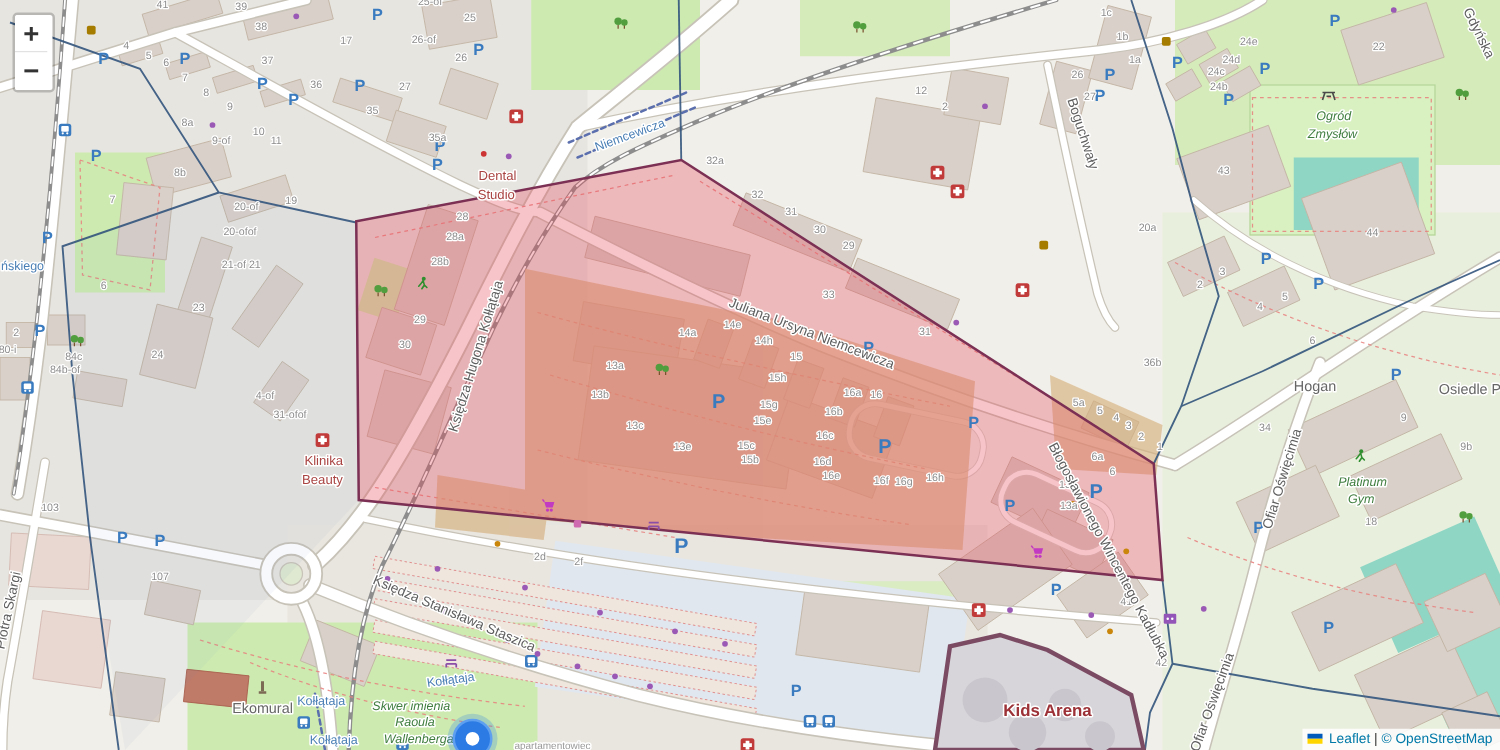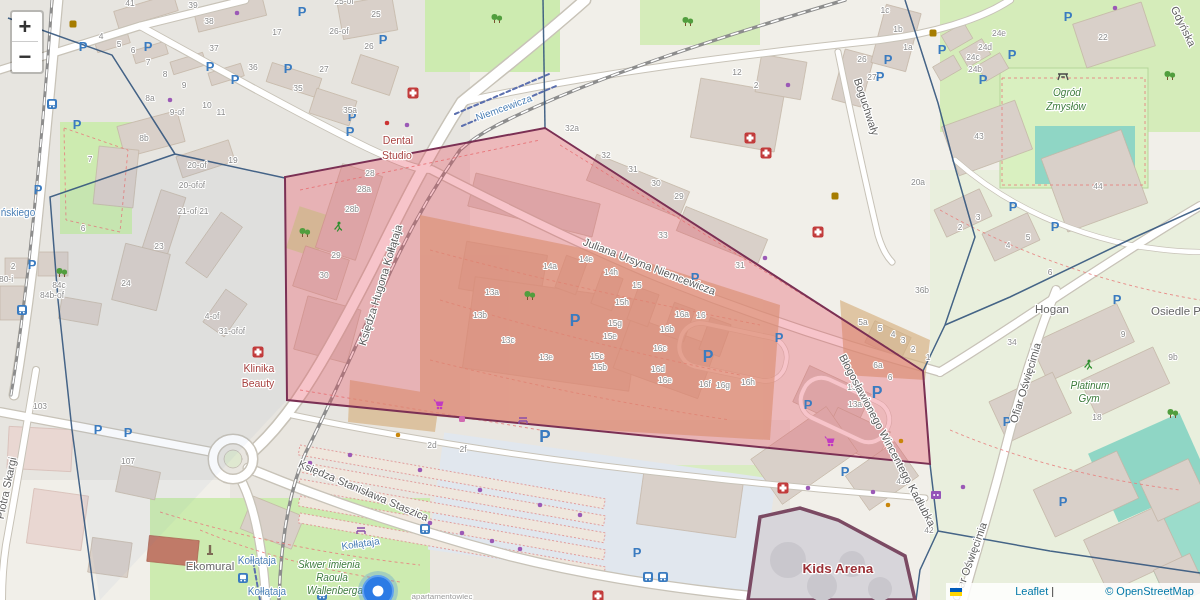--- a/index.html
+++ b/index.html
@@ -30,21 +30,21 @@
   .redpath{stroke:#e8807e;stroke-width:1;stroke-dasharray:3 3;fill:none;opacity:.85;}
   
   .zoomctl{position:absolute;top:10px;left:10px;width:30px;background:#fff;
     border:2px solid rgba(0,0,0,.2);border-radius:4px;z-index:10;background-clip:padding-box;}
   .zoomctl button{display:block;width:26px;height:30px;border:none;background:#fff;
     font:bold 22px/26px "Liberation Sans",sans-serif;color:#333;cursor:pointer;padding:0;}
   .zoomctl button:first-child{border-bottom:1px solid #ccc;border-radius:2px 2px 0 0;}
   .zoomctl button:last-child{border-radius:0 0 2px 2px;}
   .attrib{position:absolute;right:0;bottom:0;background:rgba(255,255,255,.85);
     font-size:11px;line-height:1.4;padding:1px 6px 1px 4px;color:#333;z-index:10;}
-  .attrib a{color:#0078A8;text-decoration:none;cursor:pointer;margin-left:48px;}
+  .attrib a{color:#0078A8;text-decoration:none;cursor:pointer;}
   .uaflag{display:inline-block;width:12px;height:8px;vertical-align:-1px;margin-right:2px;}
   .uaflag .b{height:4px;background:#005BBB;}
   .uaflag .y{height:4px;background:#FFD500;}
 </style>
 </head>
 <body>
 
 <div id="app">
   <svg id="mapsvg" width="1200" height="600" viewBox="0 0 1200 600">
 

